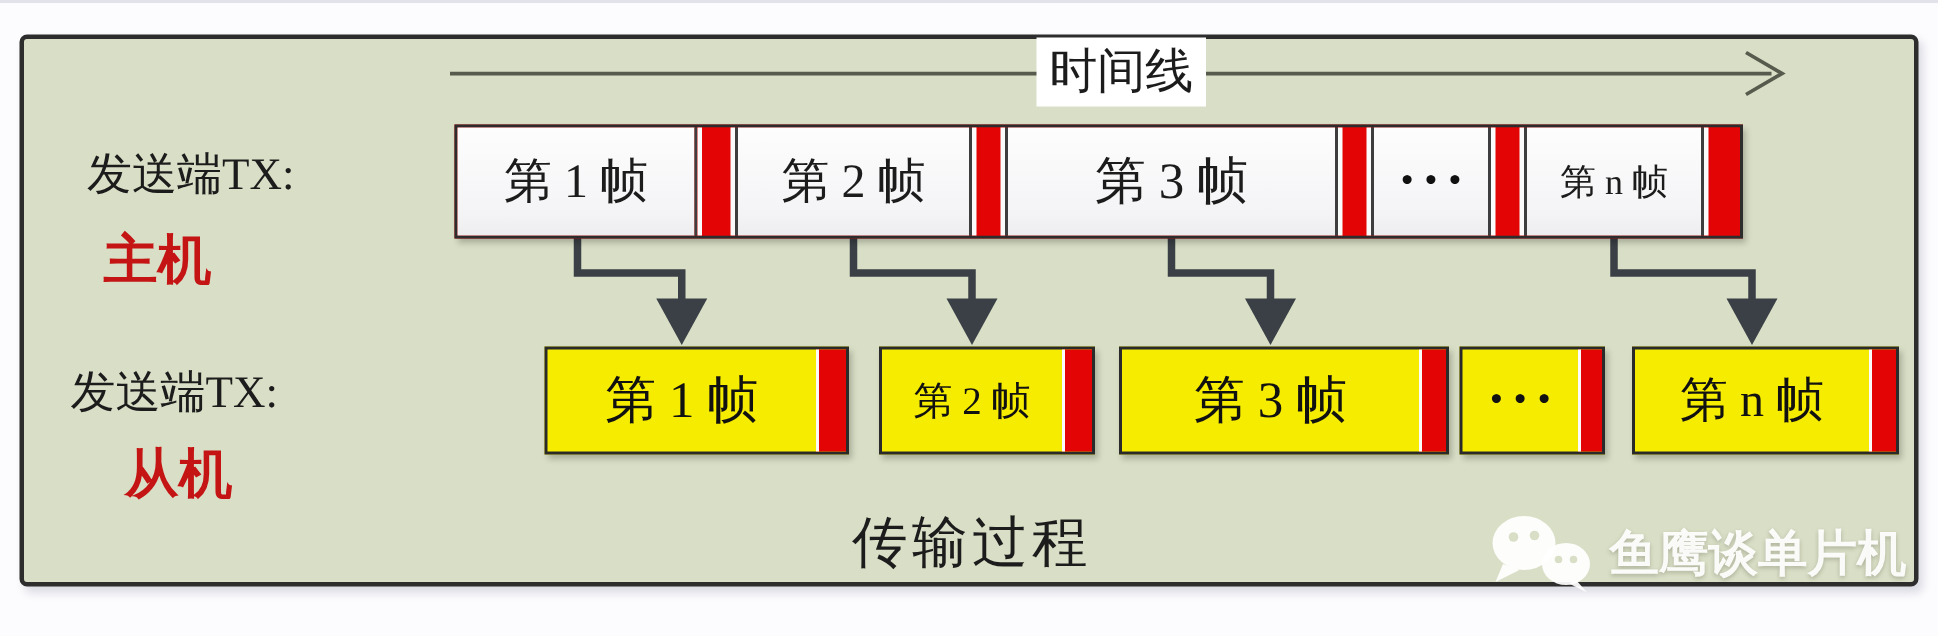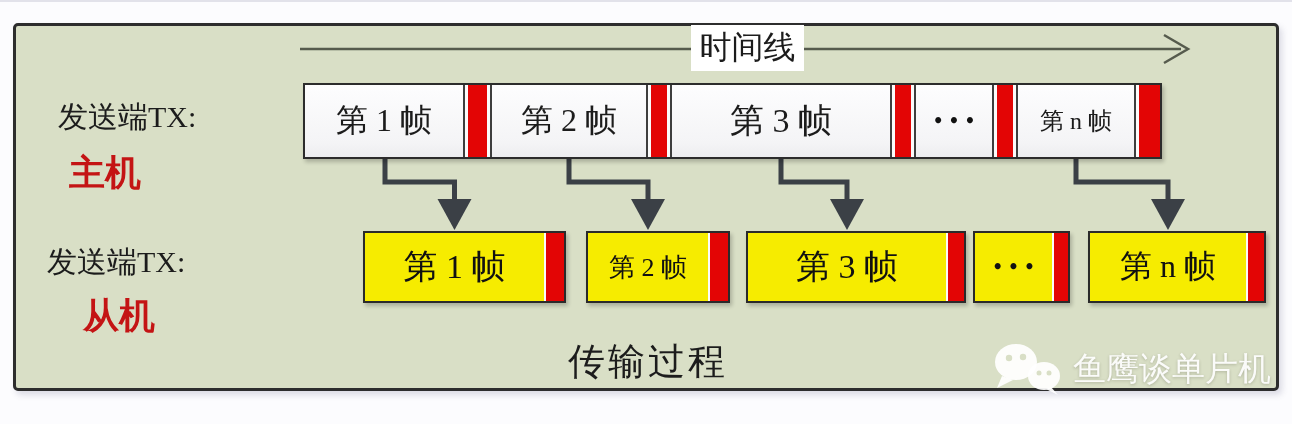--- a/index.html
+++ b/index.html
@@ -98,21 +98,21 @@
   .caption{
     position:absolute;left:552px;top:311px;z-index:2;
     font-size:37px;color:var(--ink);letter-spacing:3px;white-space:nowrap;
   }
   .watermark{
     position:absolute;left:975px;top:316px;z-index:2;
     display:flex;align-items:center;gap:8px;
   }
   .watermark-text{
     color:rgba(255,255,255,0.93);
-    font-size:33px;font-weight:normal;white-space:nowrap;
+    font-size:33px;font-weight:bold;white-space:nowrap;
     text-shadow:0 1px 3px rgba(40,40,20,0.25);
     font-family:"Liberation Sans","DejaVu Sans",sans-serif;
   }
 </style>
 </head>
 <body>
 
 <div class="screen">
   <div class="panel">
 

